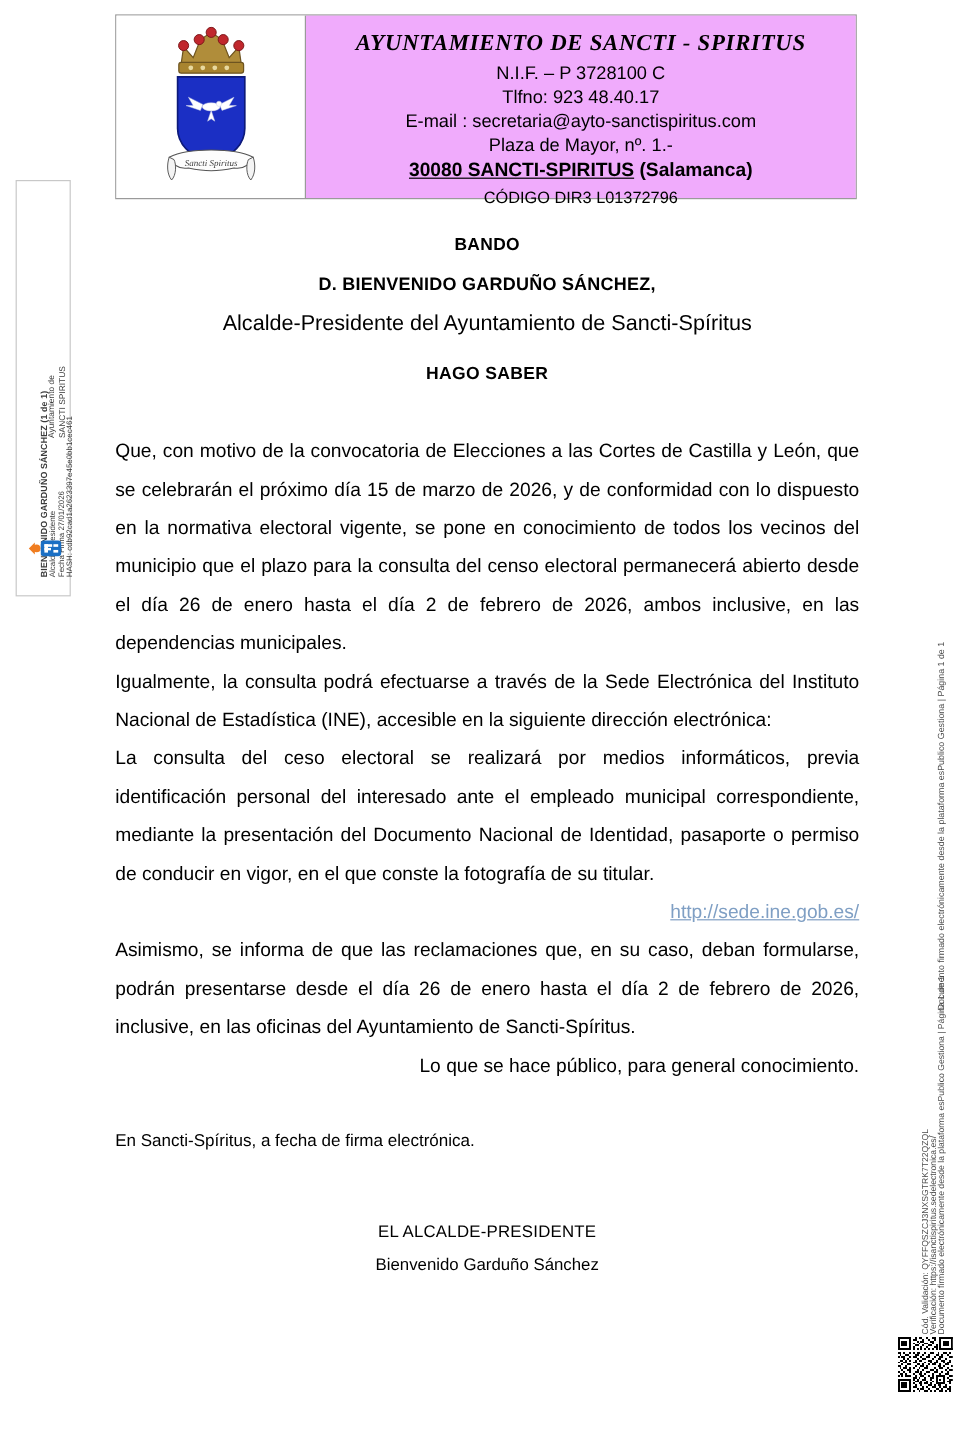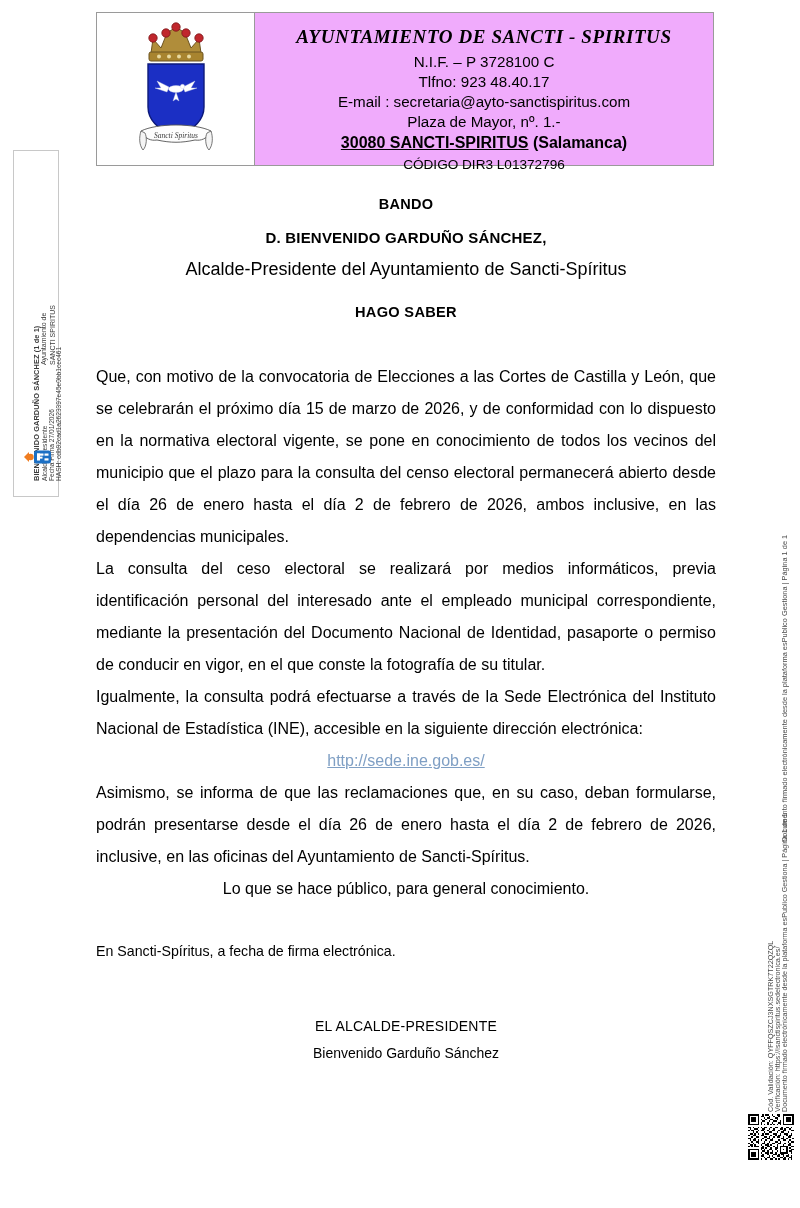--- a/index.html
+++ b/index.html
@@ -83,21 +83,21 @@
   .h-saber{ font-size:14.6px; font-weight:bold; margin-top:24px; letter-spacing:.3px; }
 
   .para{
     font-size:16px;
     line-height:32px;
     text-align:justify;
     text-justify:inter-word;
   }
   .para.first{ margin-top:41px; }
   .link{ color:#7f9fc4; }
-  .para.plain{ text-align:center; }
+  .para.plain{ text-align:right; }
   .gap-lg{ height:30px; }
   .closing{ font-size:14.2px; line-height:32px; text-align:left; }
 
   .sign-block{ margin-top:46px; text-align:center; }
   .sign-role{ font-size:14px; line-height:27px; letter-spacing:.2px;text-align:center; }
   .sign-person{ font-size:14px; line-height:27px; }
   .rot-right{
     position:absolute;
     transform-origin:0 0;
     transform:rotate(-90deg);
@@ -208,23 +208,23 @@
   <div class="t-center h-bando">BANDO</div>
 
   <div class="t-center h-name">D. BIENVENIDO GARDUÑO SÁNCHEZ,</div>
 
   <div class="t-center h-role">Alcalde-Presidente del Ayuntamiento de Sancti-Spíritus</div>
 
   <div class="t-center h-saber">HAGO SABER</div>
 
   <p class="para first">Que, con motivo de la convocatoria de Elecciones a las Cortes de Castilla y León, que se celebrarán el próximo día 15 de marzo de 2026, y de conformidad con lo dispuesto en la normativa electoral vigente, se pone en conocimiento de todos los vecinos del municipio que el plazo para la consulta del censo electoral permanecerá abierto desde el día 26 de enero hasta el día 2 de febrero de 2026, ambos inclusive, en las dependencias municipales.</p>
 
+  <p class="para">Igualmente, la consulta podrá efectuarse a través de la Sede Electrónica del Instituto Nacional de Estadística (INE), accesible en la siguiente dirección electrónica:</p>
+
   <p class="para">La consulta del ceso electoral se realizará por medios informáticos, previa identificación personal del interesado ante el empleado municipal correspondiente, mediante la presentación del Documento Nacional de Identidad, pasaporte o permiso de conducir en vigor, en el que conste la fotografía de su titular.</p>
-
-  <p class="para">Igualmente, la consulta podrá efectuarse a través de la Sede Electrónica del Instituto Nacional de Estadística (INE), accesible en la siguiente dirección electrónica:</p>
 
   <p class="para plain"><a class="link" href="#">http://sede.ine.gob.es/</a></p>
 
   <p class="para">Asimismo, se informa de que las reclamaciones que, en su caso, deban formularse, podrán presentarse desde el día 26 de enero hasta el día 2 de febrero de 2026, inclusive, en las oficinas del Ayuntamiento de Sancti-Spíritus.</p>
 
   <p class="para plain">Lo que se hace público, para general conocimiento.</p>
 
   <div class="gap-lg"></div>
 
   <p class="closing">En Sancti-Spíritus, a fecha de firma electrónica.</p>

